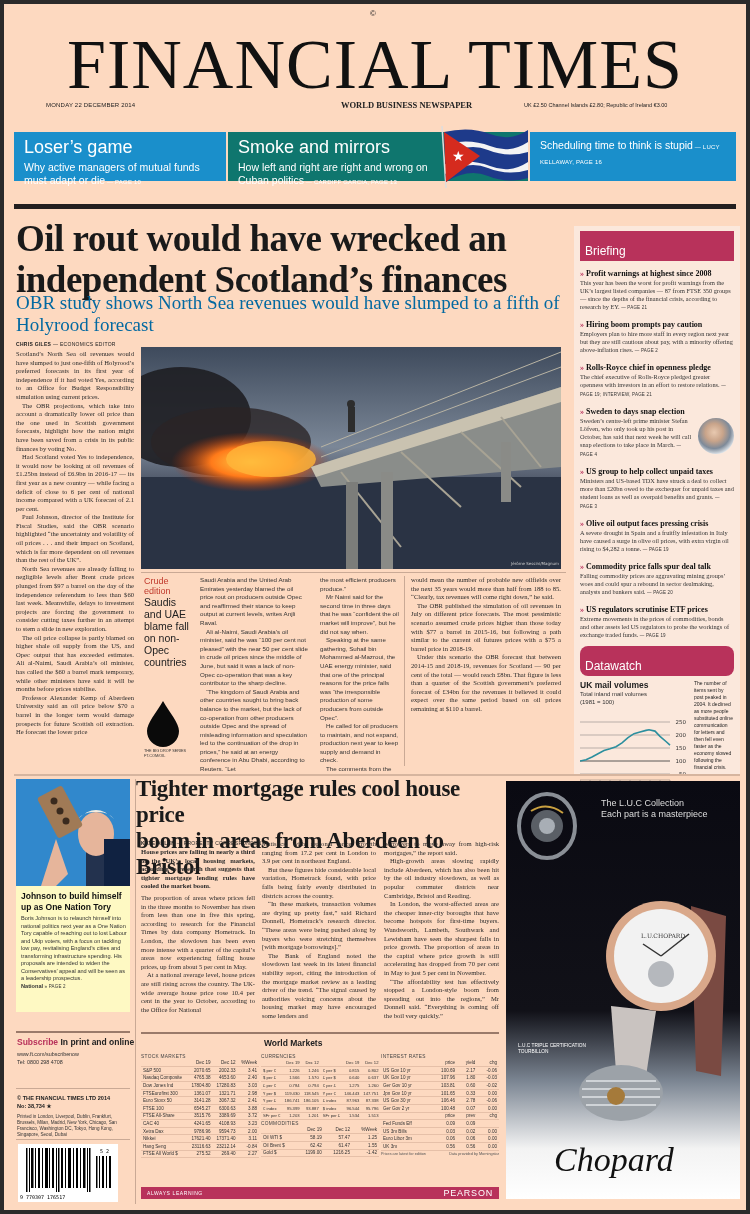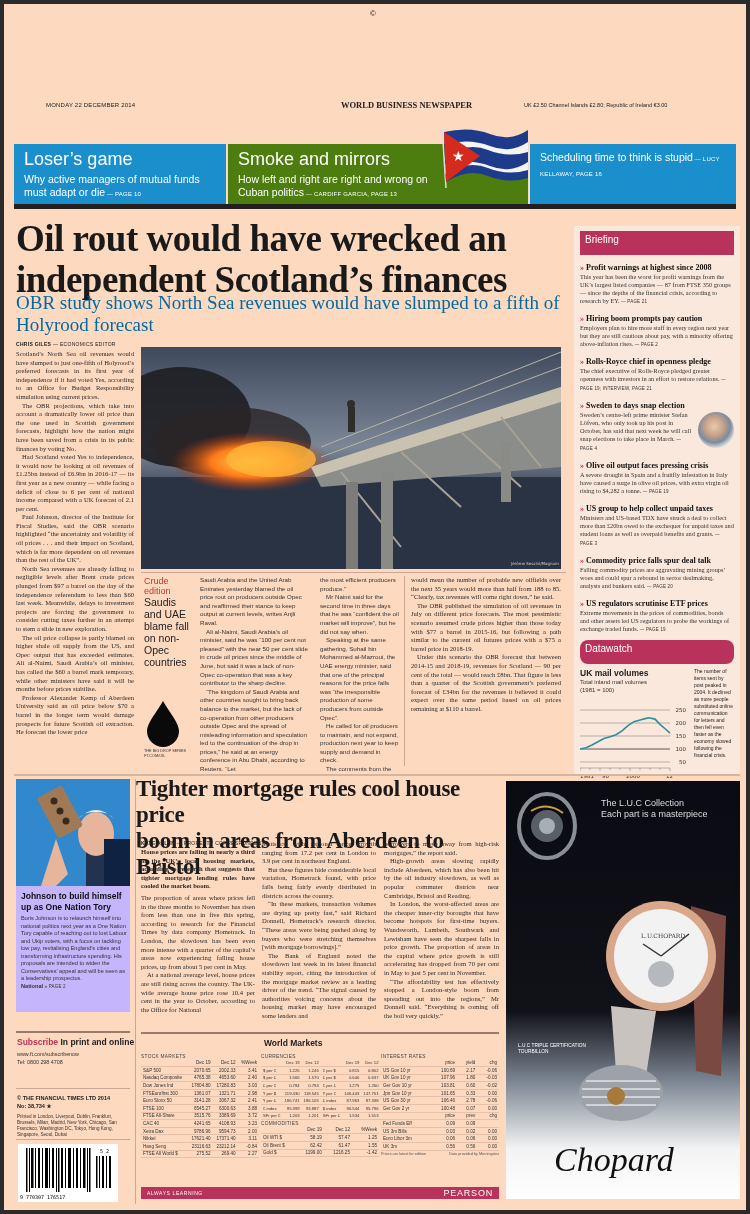--- a/index.html
+++ b/index.html
@@ -4,81 +4,82 @@
 <style>
   *{box-sizing:border-box;margin:0;padding:0;}
   body{width:750px;height:1214px;background:#2b2b2b;font-family:"Liberation Serif",serif;color:#222;overflow:hidden;}
   .page{position:absolute;left:4px;top:4px;width:742px;height:1206px;background:#fdd9c0;}
   .abs{position:absolute;}
   .masthead-title{left:0;width:742px;top:26px;text-align:center;font-family:"Liberation Serif",serif;font-size:70px;letter-spacing:1px;color:#111;line-height:70px;}
   .copyright-mark{left:366px;top:5px;font-size:8px;font-family:"Liberation Sans",sans-serif;}
   .date{left:42px;top:98px;font-size:6px;font-family:"Liberation Sans",sans-serif;letter-spacing:.2px;}
   .tagline{left:305px;top:96px;font-size:8.5px;font-weight:bold;font-family:"Liberation Serif",serif;margin-left:32px;}
   .price{left:520px;top:98px;font-size:5.5px;font-family:"Liberation Sans",sans-serif;}
-  .promo{top:140px;height:65px;color:#fff;padding:4px 10px;font-family:"Liberation Sans",sans-serif;}
+  .promo{top:128px;height:49px;color:#fff;padding:4px 10px;font-family:"Liberation Sans",sans-serif;}
   .promo .ph{font-size:18px;font-weight:normal;line-height:22px;}
   .promo .ps{font-size:10.5px;line-height:13px;margin-top:3px;}
   .promo .pp{font-size:6px;letter-spacing:.2px;}
   .flag{left:436px;top:122px;width:90px;height:62px;}
   .rule-dark{left:10px;top:200px;width:722px;height:5px;background:#231f20;}
   .lead-head{left:12px;top:214px;width:545px;font-size:37px;line-height:41px;font-weight:bold;color:#1a1a1a;letter-spacing:-.5px;}
   .lead-deck{left:12px;top:288px;width:545px;font-size:19px;color:#0369a1;}
   .byline{font-family:"Liberation Sans",sans-serif;font-size:5px;font-weight:bold;letter-spacing:.3px;}
   .byline span{font-weight:normal;}
   .body-text{font-size:6.6px;line-height:8.6px;text-align:justify;color:#2a2a2a;}
   .body-text p{text-indent:6px;}
   .body-text p.first{text-indent:0;}
   .sans-text{font-family:"Liberation Sans",sans-serif;font-size:6.2px;line-height:8.6px;color:#333;}
   .sans-text p{text-indent:6px;}
   .sans-text p.first{text-indent:0;}
   .photo{left:137px;top:343px;width:420px;height:222px;overflow:hidden;}
   .vrule{width:1px;background:#c9a995;}
   .hrule{height:1px;background:#c9a995;}
   .briefing{left:570px;top:222px;width:166px;height:548px;background:#fbe8dc;padding:5px 6px;}
-  .section-bar{background:#b8325b;color:#fff;font-family:"Liberation Sans",sans-serif;font-size:10px;padding:3px 5px;height:24px;line-height:11px;}
+  .section-bar{background:#b8325b;color:#fff;font-family:"Liberation Sans",sans-serif;font-size:12px;padding:15px 5px;height:16px;line-height:11px;}
   .brief-item{margin-top:8px;}
   .brief-item h4{font-size:8px;font-weight:bold;color:#111;line-height:10px;}
   .brief-item h4 .ch{color:#b8325b;}
   .brief-item p{font-size:6.3px;line-height:8px;color:#333;}
   .pg{font-family:"Liberation Sans",sans-serif;font-size:4.5px;letter-spacing:.2px;}
   .dw-title{font-family:"Liberation Sans",sans-serif;font-size:8.5px;font-weight:bold;}
   .dw-sub{font-family:"Liberation Sans",sans-serif;font-size:6px;color:#333;line-height:8px;}
   .dw-note{font-family:"Liberation Sans",sans-serif;font-size:5px;line-height:7px;color:#222;}
   .crude-kicker{font-family:"Liberation Sans",sans-serif;font-size:9px;color:#c0392b;}
   .crude-head{font-family:"Liberation Sans",sans-serif;font-size:10.5px;line-height:12px;color:#222;}
   .second-head{left:132px;top:772px;width:355px;font-size:23px;line-height:26px;font-weight:bold;color:#1a1a1a;letter-spacing:-.3px;}
-  .side-box{left:12px;top:775px;width:114px;height:233px;background:#c4b5fd;padding-left:27px;}
+  .side-box{left:12px;top:775px;width:114px;height:233px;background:#fef9c3;padding-left:27px;}
   .side-photo{left:0;top:0;width:114px;height:107px;background:linear-gradient(180deg,#3b8fd0 0%,#2a72b8 60%,#1f3c66 100%);overflow:hidden;}
   .side-head{font-family:"Liberation Sans",sans-serif;font-weight:bold;font-size:8.5px;line-height:10.5px;color:#111;}
   .side-text{font-family:"Liberation Sans",sans-serif;font-size:5.6px;line-height:7.5px;color:#333;}
   .markets-title{left:260px;top:1034px;font-family:"Liberation Sans",sans-serif;font-weight:bold;font-size:8.5px;}
   table.mkt{border-collapse:collapse;font-family:"Liberation Sans",sans-serif;font-size:4.6px;color:#333;}
   table.mkt td,table.mkt th{padding:0 2px;height:7.6px;border-bottom:1px solid #e6c0a8;white-space:nowrap;font-weight:normal;}
   table.mkt td.n,table.mkt th.n{text-align:right;}
   .mkt-label{font-family:"Liberation Sans",sans-serif;font-size:4.8px;letter-spacing:.3px;color:#444;}
   .footer-bar{left:137px;top:1183px;width:358px;height:12px;background:#b8325b;color:#fff;font-family:"Liberation Sans",sans-serif;}
   .ad{left:502px;top:777px;width:234px;height:418px;background:linear-gradient(180deg,#0a0a12 0%,#111118 55%,#7d8794 72%,#f3f3f3 88%,#ffffff 100%);overflow:hidden;}
   .ad-text{font-family:"Liberation Sans",sans-serif;color:#ddd;font-size:9px;line-height:11px;}
   .chopard{font-family:"Liberation Serif",serif;font-style:italic;font-size:34px;color:#111;}
 </style>
 </head>
 <body>
 
 <div class="page">
 
   <div class="abs copyright-mark">©</div>
+  <div class="abs masthead-title">FINANCIAL TIMES</div>
   <div class="abs date">MONDAY 22 DECEMBER 2014</div>
   <div class="abs tagline">WORLD BUSINESS NEWSPAPER</div>
   <div class="abs price">UK £2.50 Channel Islands £2.80; Republic of Ireland €3.00</div>
 
   <div class="abs promo" style="left:10px;width:212px;background:#1a8fcb;">
     <div class="ph">Loser’s game</div>
     <div class="ps"><span>Why active managers of mutual funds must adapt or die</span><span class="pp"> — PAGE 10</span></div>
   </div>
-  <div class="abs promo" style="left:224px;width:300px;background:#4d7c0f;">
+  <div class="abs promo" style="left:224px;width:300px;background:#0f766e;">
     <div class="ph">Smoke and mirrors</div>
     <div class="ps" style="width:210px;"><span>How left and right are right and wrong on Cuban politics</span><span class="pp"> — CARDIFF GARCIA, PAGE 13</span></div>
   </div>
   <svg class="abs flag" viewBox="0 0 90 62">
     <line x1="2" y1="0" x2="6" y2="62" stroke="#ddd" stroke-width="1.5"></line>
     <path d="M4 6 Q30 0 50 8 T88 4 L88 52 Q68 58 48 50 T6 56 Z" fill="#1e3a8a"></path>
     <path d="M5 18 Q30 12 50 20 T88 16 L88 26 Q68 32 48 24 T5 30 Z" fill="#f4f4f4"></path>
     <path d="M5 38 Q30 32 50 40 T88 36 L88 44 Q68 50 48 42 T5 48 Z" fill="#f4f4f4"></path>
     <path d="M4 6 L40 30 L6 56 Z" fill="#d52b1e"></path>
     <text x="12" y="35" font-size="14" fill="#fff" font-family="DejaVu Sans, sans-serif">★</text>
@@ -192,26 +193,26 @@
     <div class="brief-item">
         <h4><span class="ch">» </span><span>Rolls-Royce chief in openness pledge</span></h4>
         <p><span>The chief executive of Rolls-Royce pledged greater openness with investors in an effort to restore relations.</span> <span class="pg">— PAGE 19; INTERVIEW, PAGE 21</span></p>
       </div>
     <div class="brief-item" style="position:relative;">
         <h4><span class="ch">» </span><span>Sweden to days snap election</span></h4>
       <div style="position:absolute;right:0;top:11px;width:36px;height:36px;border-radius:50%;background:radial-gradient(circle at 45% 40%,#e8c9b0 0,#c9a48a 30%,#7e8a99 55%,#dfe5ea 75%);"></div>
       <p style="padding-right:40px;"><span>Sweden’s centre-left prime minister Stefan Löfven, who only took up his post in October, has said that next week he will call snap elections to take place in March.</span> <span class="pg">— PAGE 4</span></p>
       </div>
     <div class="brief-item">
+        <h4><span class="ch">» </span><span>US group to help collect unpaid taxes</span></h4>
+        <p><span>Ministers and US-based TDX have struck a deal to collect more than £20bn owed to the exchequer for unpaid taxes and student loans as well as overpaid benefits and grants.</span> <span class="pg">— PAGE 3</span></p>
+      </div>
+    <div class="brief-item">
         <h4><span class="ch">» </span><span>Olive oil output faces pressing crisis</span></h4>
         <p><span>A severe drought in Spain and a fruitfly infestation in Italy have caused a surge in olive oil prices, with extra virgin oil rising to $4,282 a tonne.</span> <span class="pg">— PAGE 19</span></p>
-      </div>
-    <div class="brief-item">
-        <h4><span class="ch">» </span><span>US group to help collect unpaid taxes</span></h4>
-        <p><span>Ministers and US-based TDX have struck a deal to collect more than £20bn owed to the exchequer for unpaid taxes and student loans as well as overpaid benefits and grants.</span> <span class="pg">— PAGE 3</span></p>
       </div>
     <div class="brief-item">
         <h4><span class="ch">» </span><span>Commodity price falls spur deal talk</span></h4>
         <p><span>Falling commodity prices are aggravating mining groups’ woes and could spur a rebound in sector dealmaking, analysts and bankers said.</span> <span class="pg">— PAGE 20</span></p>
       </div>
     <div class="brief-item">
         <h4><span class="ch">» </span><span>US regulators scrutinise ETF prices</span></h4>
         <p><span>Extreme movements in the prices of commodities, bonds and other assets led US regulators to probe the workings of exchange traded funds.</span> <span class="pg">— PAGE 19</span></p>
       </div>
 

